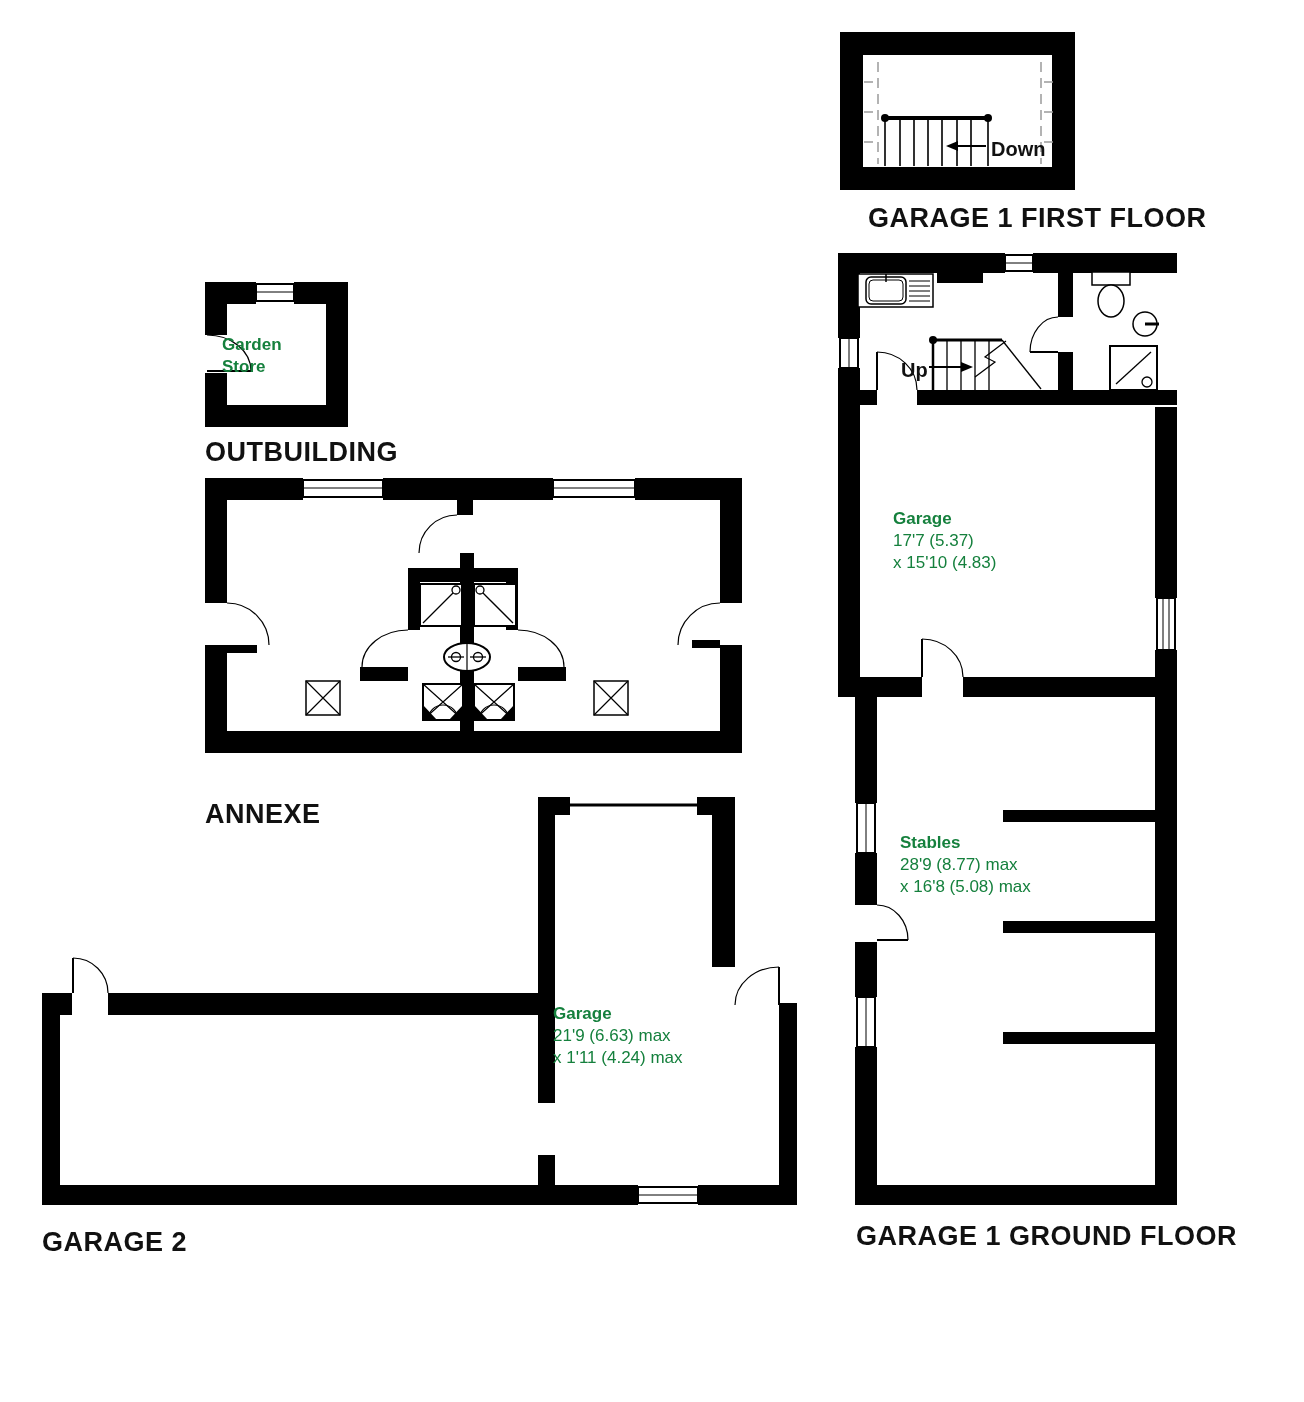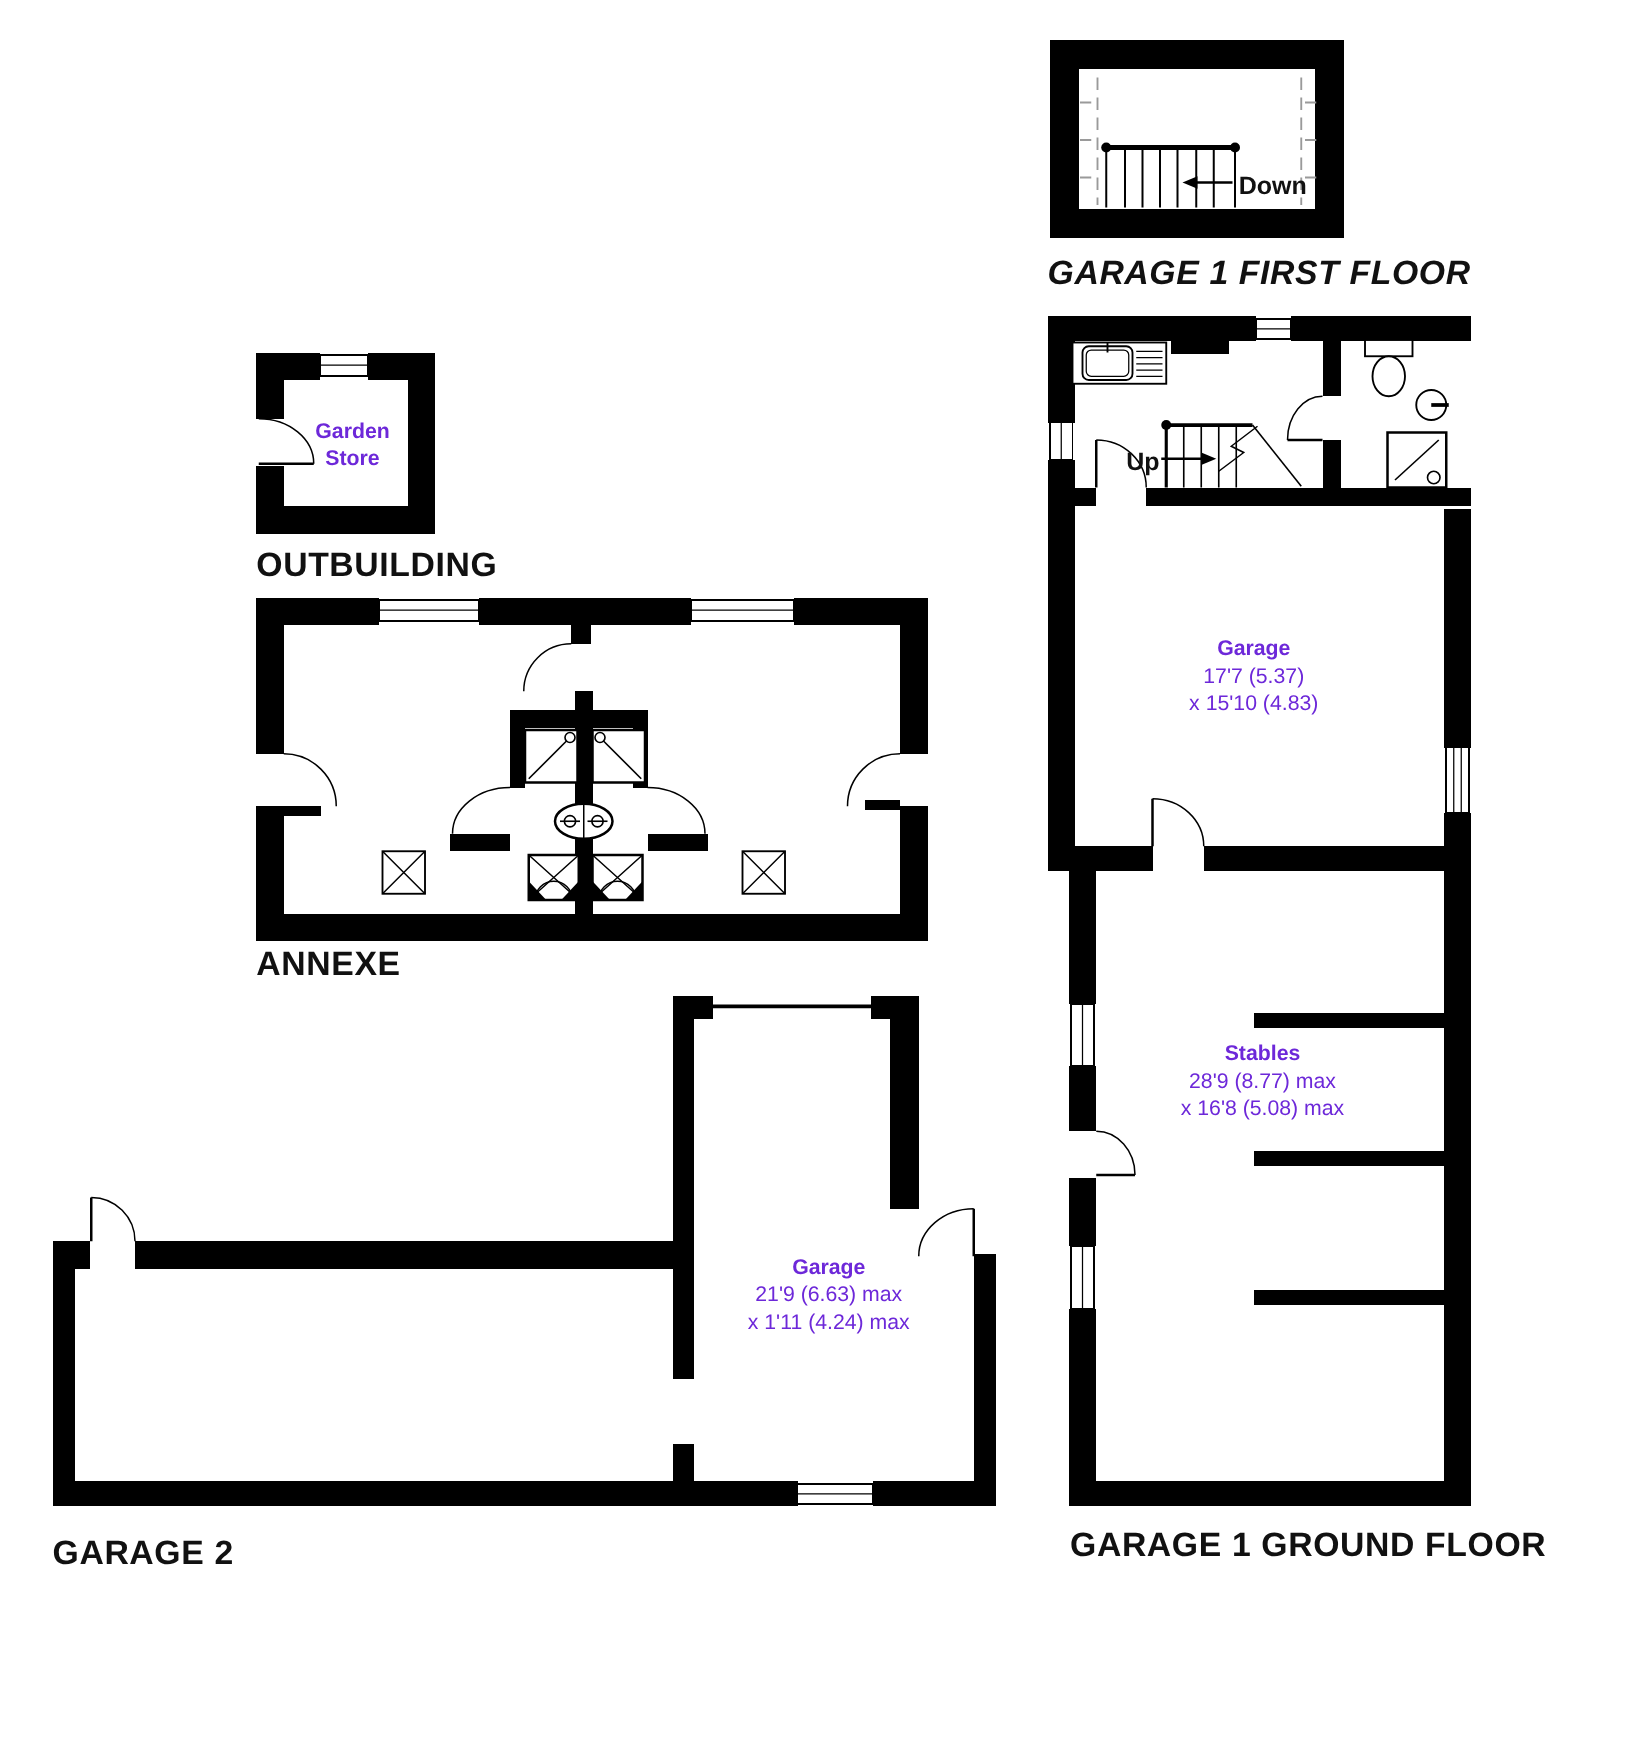--- a/index.html
+++ b/index.html
@@ -1,21 +1,21 @@
 <!DOCTYPE html>
 <html><head>
 <meta charset="utf-8">
 <style>
   html,body{margin:0;padding:0;background:#fff;}
   .canvas{position:relative;width:1304px;height:1402px;background:#ffffff;overflow:hidden;
           font-family:"Liberation Sans", sans-serif;color:#111;}
   .plan-svg{position:absolute;left:0;top:0;}
   .txt{position:absolute;white-space:nowrap;}
   .t-title{font-weight:bold;font-size:27px;letter-spacing:.5px;color:#111;}
-  .block{position:absolute;text-align:center;line-height:22px;font-size:17px;color:#6d28d9;}
+  .block{position:absolute;text-align:left;line-height:22px;font-size:17px;color:#15803d;}
   .block .rname{font-weight:bold;}
   .t-small{font-weight:bold;font-size:20px;color:#111;}
   svg .wall{fill:#000;shape-rendering:crispEdges;}
   svg .win{fill:#fff;stroke:#000;stroke-width:1.3;shape-rendering:crispEdges;}
   svg .arc{fill:none;stroke:#000;stroke-width:1.2;}
   svg .ln{stroke:#000;fill:none;}
   svg .fx{fill:#fff;stroke:#000;}
   svg .dash{stroke:#9a9a9a;stroke-width:1.5;stroke-dasharray:10 6;fill:none;}
   svg .tick{stroke:#9a9a9a;stroke-width:1.5;fill:none;}
 </style>
@@ -230,30 +230,30 @@
     <line class="ln" x1="866" y1="997" x2="866" y2="1047" stroke-width="1"></line>
     <rect class="wall" x="855" y="1047" width="22" height="140"></rect>
     <rect class="wall" x="1155" y="697" width="22" height="490"></rect>
     <rect class="wall" x="855" y="1185" width="322" height="20"></rect>
     <rect class="wall" x="1003" y="810" width="152" height="12"></rect>
     <rect class="wall" x="1003" y="921" width="152" height="12"></rect>
     <rect class="wall" x="1003" y="1032" width="152" height="12"></rect>
   </g>
 </svg>
 
-<div class="txt t-title" style="left:838px;top:203px;font-style:italic;">GARAGE 1 FIRST FLOOR</div>
+<div class="txt t-title" style="left:868px;top:203px;">GARAGE 1 FIRST FLOOR</div>
 <div class="txt t-small" style="left:991px;top:138px;">Down</div>
 
 <div class="block" style="left:222px;top:334px;width:120px;font-weight:bold;">
   <div>Garden</div>
   <div>Store</div>
 </div>
 <div class="txt t-title" style="left:205px;top:437px;">OUTBUILDING</div>
 
-<div class="txt t-title" style="left:205px;top:756px;">ANNEXE</div>
+<div class="txt t-title" style="left:205px;top:799px;">ANNEXE</div>
 
 <div class="block" style="left:893px;top:508px;width:220px;">
   <div class="rname">Garage</div>
   <div>17'7 (5.37)</div>
   <div>x 15'10 (4.83)</div>
 </div>
 <div class="txt t-small" style="left:901px;top:359px;">Up</div>
 <div class="block" style="left:900px;top:832px;width:220px;">
   <div class="rname">Stables</div>
   <div>28'9 (8.77) max</div>

